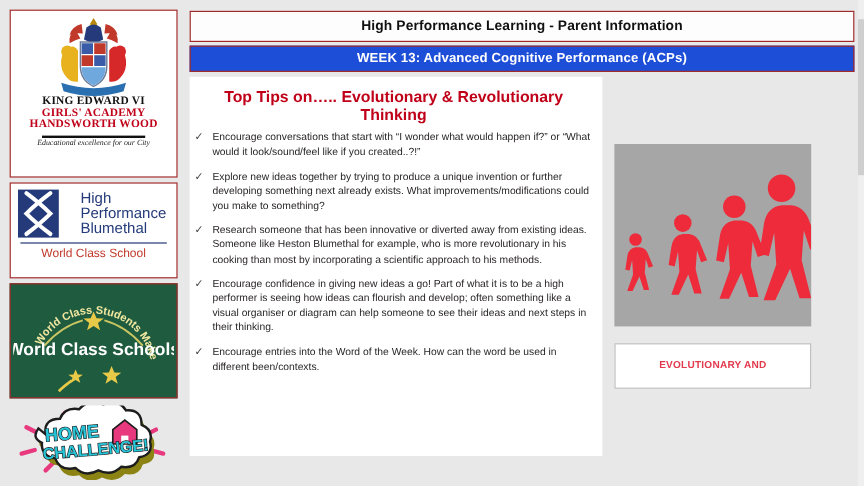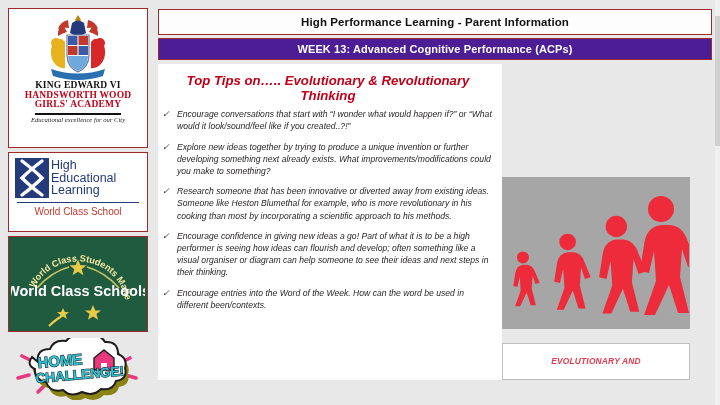--- a/index.html
+++ b/index.html
@@ -23,21 +23,21 @@
   .crest-art{width:100%;height:68px;position:relative;}
   .crest-svg{display:block;margin:0 auto;}
   .crest-txt{text-align:center;line-height:1.02;}
   .crest-l1{font-family:"Liberation Serif",serif;font-weight:bold;font-size:9.5px;color:#111;letter-spacing:.2px;}
   .crest-l2{font-family:"Liberation Serif",serif;font-weight:bold;font-size:9.5px;color:#c00018;letter-spacing:.2px;}
   .crest-rule{width:86px;height:2px;background:#111;margin:3px auto 2px;}
   .crest-l3{font-family:"Liberation Serif",serif;font-style:italic;font-size:6.6px;color:#222;}
 
   
   .box-hpl{top:144px;height:80px;padding:5px 6px;}
-  .hpl-row{display:flex;align-items:center;gap:2px;}
+  .hpl-row{display:flex;align-items:center;gap:18px;}
   .hpl-mark{width:34px;height:40px;background:#243a7a;flex:0 0 auto;position:relative;}
   .hpl-words{font-family:"Liberation Sans",sans-serif;font-size:12.5px;line-height:1.02;color:#243a7a;font-weight:400;}
   .hpl-divider{height:1px;background:#243a7a;margin:4px 2px 3px;}
   .hpl-sub{text-align:center;color:#c0392b;font-size:10px;font-family:"Liberation Sans",sans-serif;}
 
   
   .box-green{top:228px;height:96px;background:#1f5b3f;border:1.5px solid #9e2a2b;
     display:flex;align-items:center;justify-content:center;overflow:hidden;}
 
   
@@ -45,45 +45,45 @@
 
   
   .main{position:absolute;left:158px;top:9px;width:554px;height:392px;}
 
   .bar-title{
     background:#fdfdfd;border:1.5px solid #9e2a2b;box-sizing:border-box;
     height:26px;display:flex;align-items:center;justify-content:center;
     font-weight:bold;font-size:11.5px;color:#111;letter-spacing:.1px;
   }
   .bar-week{
-    margin-top:3px;background:#4c1d95;border:1.5px solid #9e2a2b;box-sizing:border-box;
+    margin-top:3px;background:#1d4ed8;border:1.5px solid #9e2a2b;box-sizing:border-box;
     height:22px;display:flex;align-items:center;justify-content:center;
     font-weight:bold;font-size:11px;color:#ffffff;letter-spacing:.1px;
   }
 
-  .body-row{margin-top:4px;display:flex;align-items:flex-end;font-style:italic;}
+  .body-row{margin-top:4px;display:flex;gap:10px;align-items:center;}
 
   .content-card{
     background:#ffffff;width:344px;min-height:316px;
     box-sizing:border-box;padding:6px 8px 6px 4px;position:relative;
   }
   .tips-head{
     color:#c00018;font-weight:bold;font-size:13.2px;text-align:center;
     line-height:1.14;padding:3px 4px 5px;
   }
   ul.tips{list-style:none;margin:0;padding:0;}
   ul.tips li{
     display:flex;gap:6px;align-items:flex-start;
     margin:0 0 8px 0;font-size:8.6px;line-height:1.42;color:#231f20;
   }
   ul.tips li .tick{flex:0 0 auto;width:9px;color:#3d3d3d;font-size:9px;line-height:1.4;}
   ul.tips li .txt{flex:1 1 auto;}
 
   
-  .right-col{width:188px;flex:0 0 auto;}
+  .right-col{width:164px;flex:0 0 auto;}
   .illus{
     background:#a6a6a6;height:152px;width:100%;box-sizing:border-box;
     display:flex;align-items:flex-end;justify-content:center;
     padding-bottom:6px;overflow:hidden;
   }
   .defn{
     margin-top:14px;background:#ffffff;border:1px solid #bfbfbf;box-sizing:border-box;
     padding:11px 9px 12px;text-align:center;
   }
   .defn-h{color:#e23b4e;font-weight:bold;font-size:8.4px;line-height:1.45;letter-spacing:.2px;}
@@ -122,39 +122,39 @@
           <path d="M37.5 23 h9.5 v9 h-9.5 z" fill="#c0392b"></path>
           <path d="M27 33 h9.5 v9 h-9.5 z" fill="#c0392b"></path>
           <path d="M37.5 33 h9.5 v9 h-9.5 z" fill="#3a5ca8"></path>
           <path d="M27 43 h20 q0 11 -10 15 q-10 -4 -10 -15 z" fill="#6fa8dc"></path>
 
           <path d="M10 56 q27 9 54 0 l-2 7 q-25 8 -50 0 z" fill="#2a6fb0"></path>
         </svg>
       </div>
       <div class="crest-txt">
         <div class="crest-l1">KING EDWARD VI</div>
+        <div class="crest-l2">GIRLS' ACADEMY</div>
         <div class="crest-l2">HANDSWORTH WOOD</div>
-        <div class="crest-l2">GIRLS' ACADEMY</div>
         <div class="crest-rule"></div>
         <div class="crest-l3">Educational excellence for our City</div>
       </div>
     </div>
 
     <div class="logo-box box-hpl">
       <div class="hpl-row">
         <div class="hpl-mark">
           <svg width="34" height="40" viewBox="0 0 34 40" aria-hidden="true">
             <path d="M7 3 q12 9 20 17 q-8 8 -20 17" stroke="#ffffff" stroke-width="3.4" fill="none" stroke-linecap="round"></path>
             <path d="M27 3 q-12 9 -20 17 q8 8 20 17" stroke="#ffffff" stroke-width="3.4" fill="none" stroke-linecap="round"></path>
           </svg>
         </div>
         <div class="hpl-words">
           <div>High</div>
-          <div>Educational</div>
-          <div>Learning</div>
+          <div>Performance</div>
+          <div>Blumethal</div>
         </div>
       </div>
       <div class="hpl-divider"></div>
       <div class="hpl-sub">World Class School</div>
     </div>
 
     <div class="logo-box box-green">
       <svg width="134" height="92" viewBox="0 0 134 92" aria-hidden="true">
         <defs>
           <path id="arc" d="M20 60 A48 46 0 0 1 114 60"></path>

